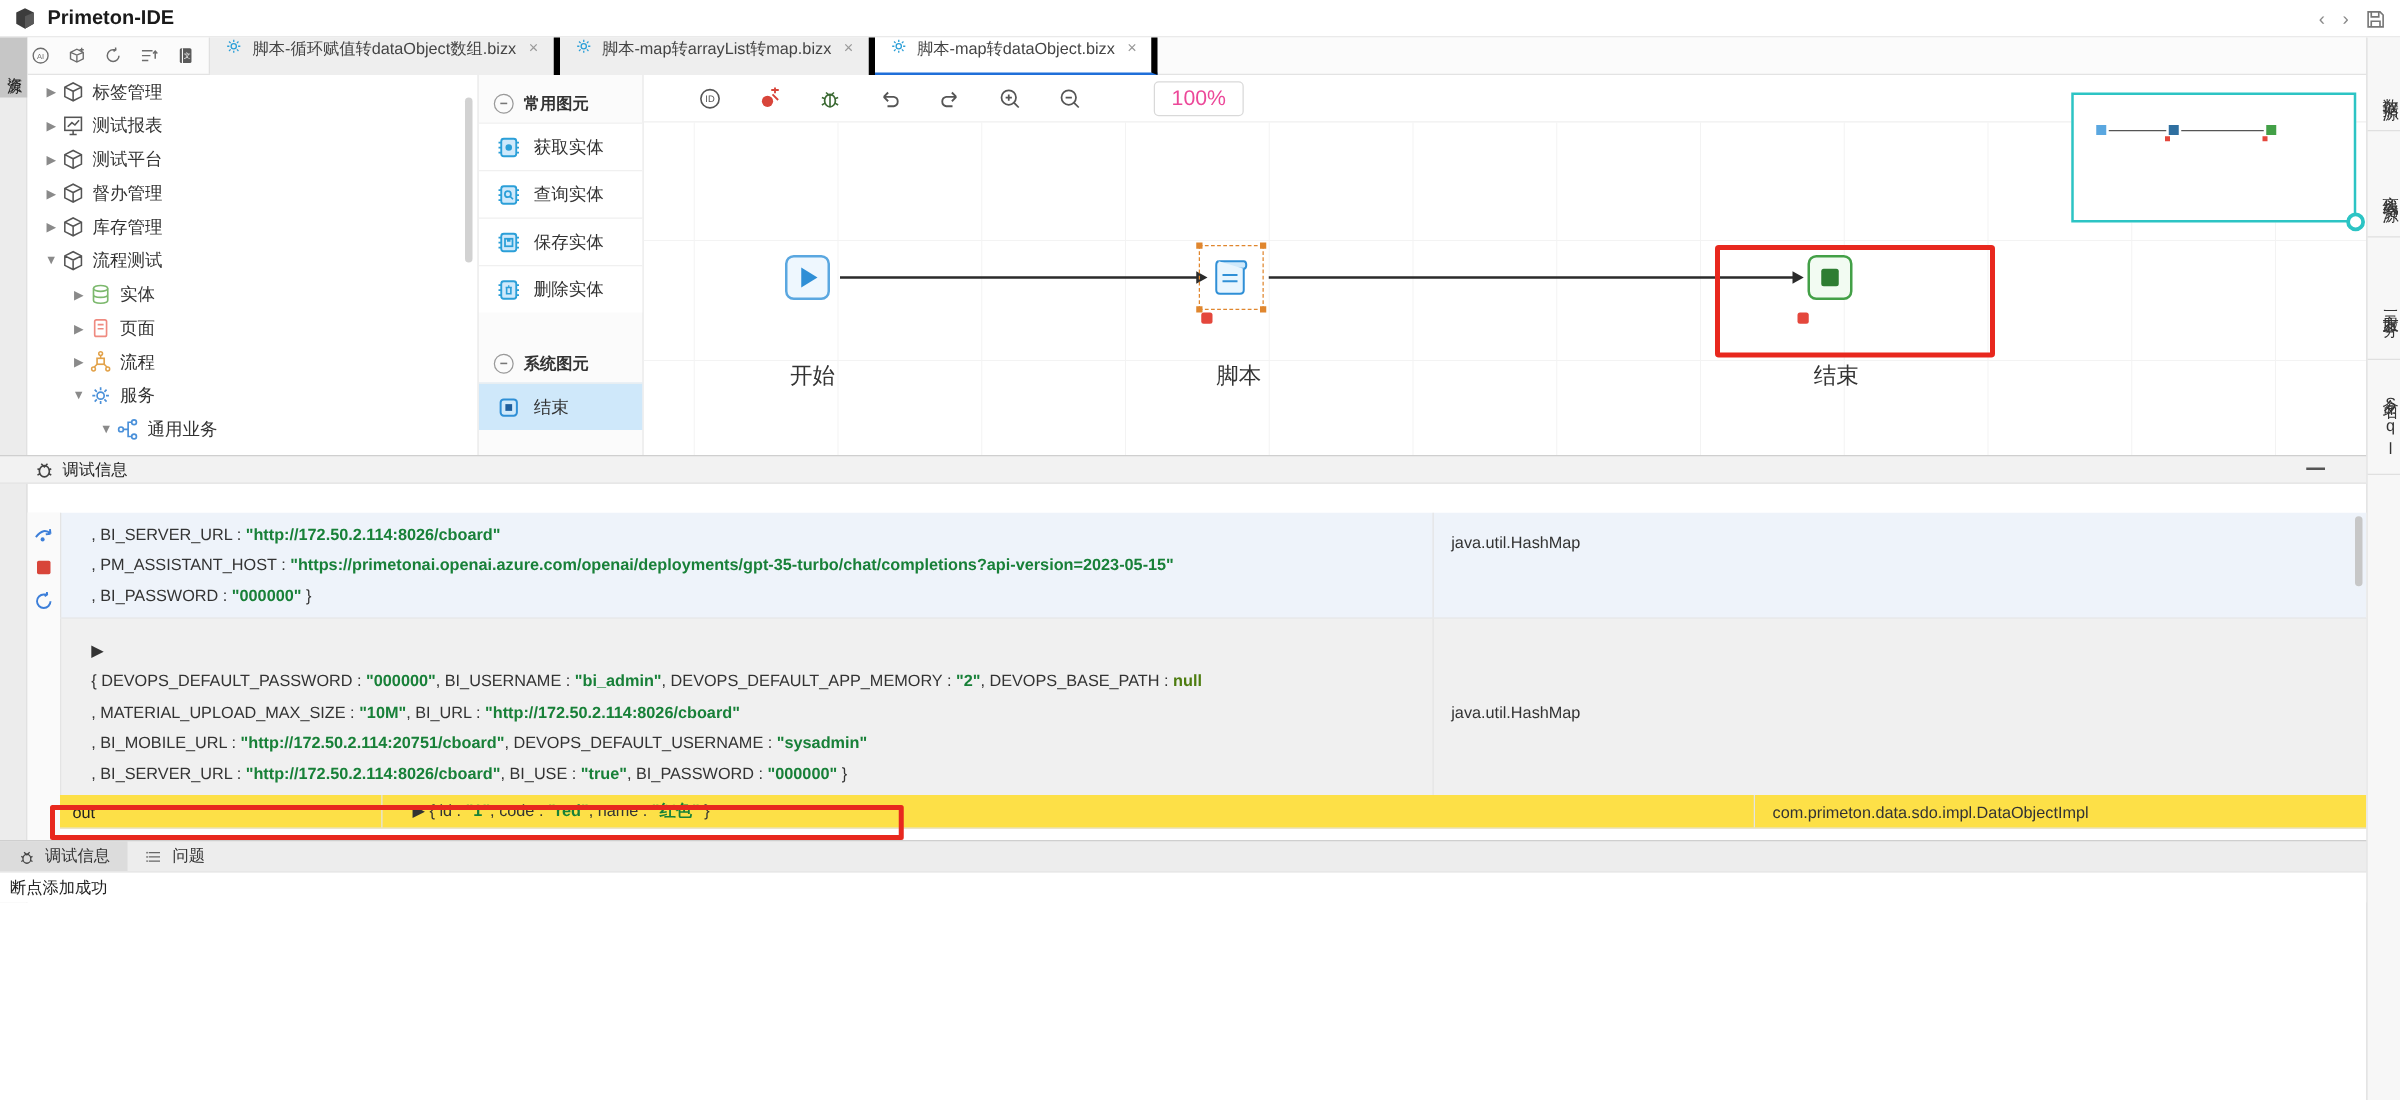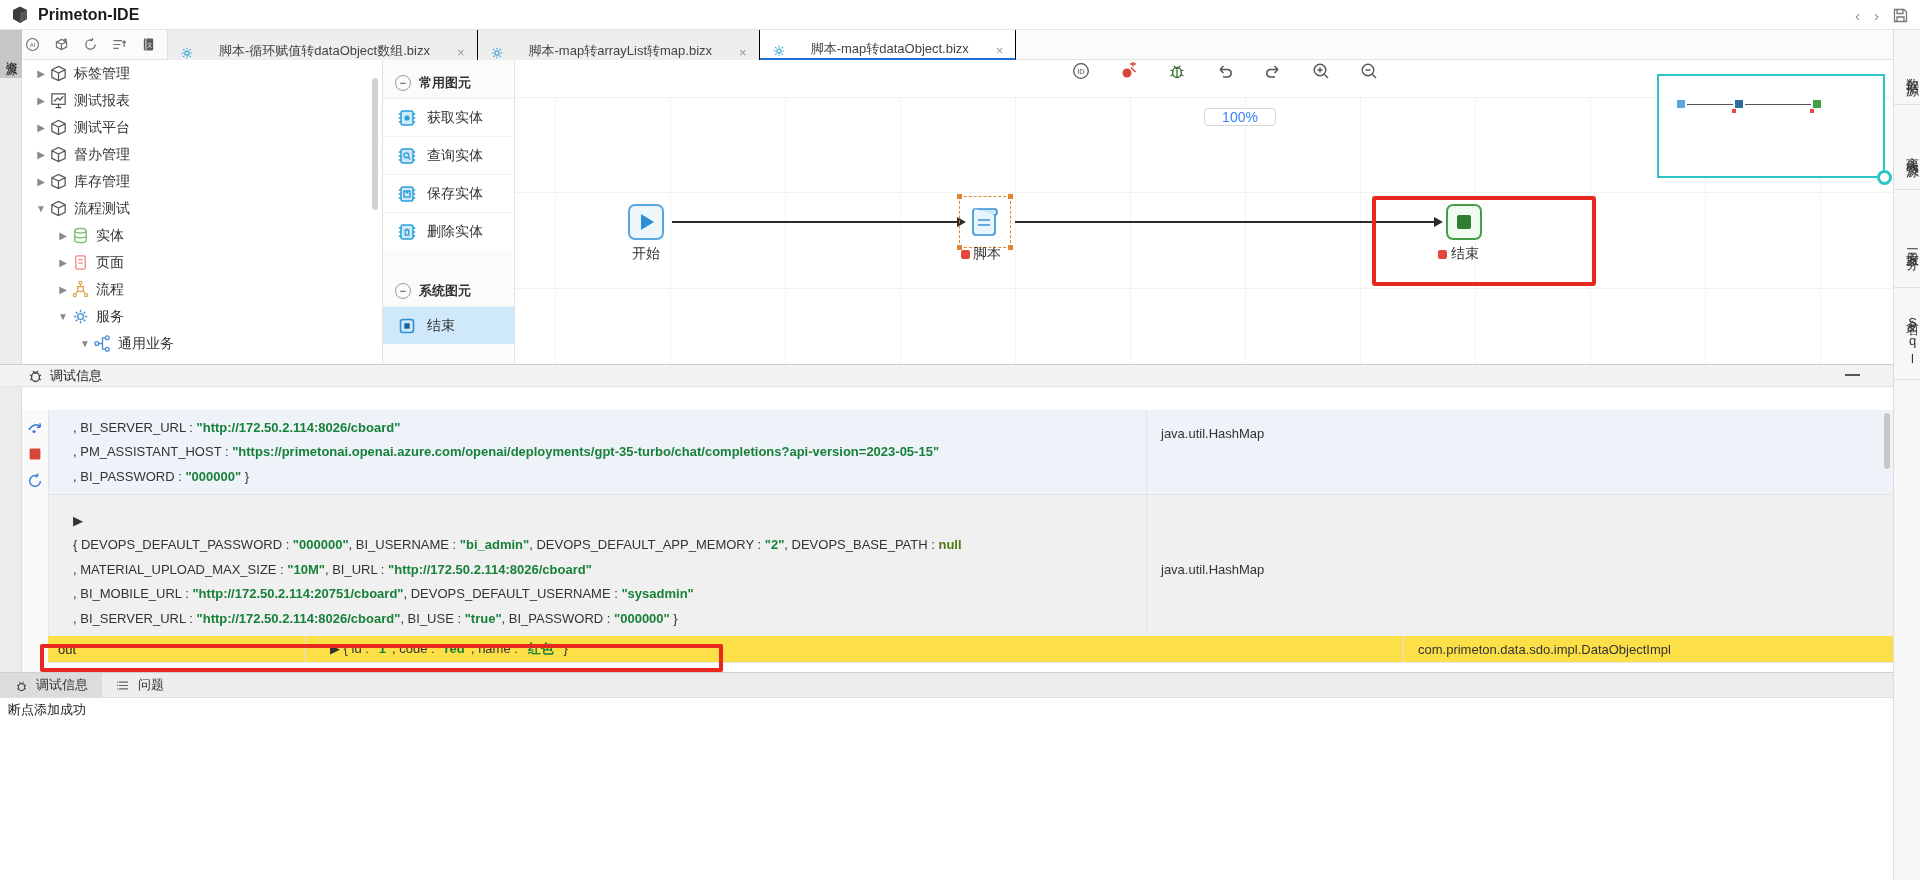--- a/index.html
+++ b/index.html
@@ -12,21 +12,21 @@
   #titlebar { left:0; top:0; width:1920px; height:30px; background:#fff; border-bottom:1px solid #e3e3e3; display:flex; align-items:center; }
   #app-title { font-size:16px; font-weight:bold; color:#1a1a1a; margin-left:8px; }
   #win-icons { position:absolute; right:12px; top:0; height:30px; display:flex; align-items:center; gap:14px; color:#8a8a8a; font-size:15px; }
 
   
   #row2 { left:22px; top:30px; width:1871px; height:30px; background:#fbfbfb; border-bottom:1px solid #e3e3e3; display:flex; }
   #search-box { width:250px; height:30px; display:flex; align-items:center; padding-left:8px; gap:6px; border-right:0; }
   #search-ph { color:#b5b5b5; font-size:13px; }
   #util-icons { display:flex; align-items:center; gap:12px; padding:0 10px 0 2px; border-right:1px solid #e0e0e0; color:#6d6d6d; }
   #tabstrip { display:flex; height:30px; background:#eeeeee; }
-  .edit-tab { display:flex; align-items:flex-end; gap:25px; padding:0 12px; font-size:13px; color:#444; border-right:1px solid #000000; background:#eeeeee; white-space:nowrap; }
+  .edit-tab { display:flex; align-items:flex-start; gap:8px; padding:0 12px; font-size:13px; color:#444; border-right:5px solid #000000; background:#eeeeee; white-space:nowrap; }
   .edit-tab.active { background:#fff; border-bottom:2px solid #1f6fd9; }
   .tab-close { color:#999; font-size:13px; margin-left:2px; }
 
   
   #left-strip { left:0; top:30px; width:22px; height:692px; background:#ececec; border-right:1px solid #ddd; }
   #left-tab { position:absolute; left:0; top:0; width:22px; height:48px; background:#c6c6c6; color:#222;
     writing-mode:vertical-rl; text-orientation:upright; font-size:12px; display:flex; align-items:center; justify-content:center; letter-spacing:2px; }
 
   
   #tree-panel { left:22px; top:60px; width:361px; height:304px; background:#fff; border-right:1px solid #e3e3e3; overflow:hidden; }
@@ -40,25 +40,25 @@
   .pal-header { height:30px; display:flex; align-items:center; gap:8px; padding-left:12px; font-size:13px; font-weight:bold; color:#333; }
   .pal-minus { width:16px; height:16px; border:1px solid #9a9a9a; border-radius:50%; color:#777; font-size:11px; line-height:14px; text-align:center; }
   .pal-item { height:38px; display:flex; align-items:center; gap:10px; padding-left:14px; background:#fff; border-top:1px solid #f0f0f0; font-size:14px; color:#333; }
   .pal-item.selected { background:#cfe8fa; }
   .chip { width:20px; height:20px; display:flex; align-items:center; justify-content:center; }
 
   
   #canvas { left:515px; top:60px; width:1378px; height:304px; background:#fff;
     background-image:linear-gradient(#f3f3f3 1px, transparent 1px),linear-gradient(90deg,#f3f3f3 1px, transparent 1px);
     background-size:115px 96px; background-position:40px 36px; overflow:hidden; }
-  #cv-toolbar { position:absolute; left:0; top:0; width:100%; height:38px; background:#fff; border-bottom:1px solid #efefef; display:flex; align-items:center; gap:26px; padding-left:42px;flex-direction:column; }
+  #cv-toolbar { position:absolute; left:0; top:0; width:100%; height:38px; background:#fff; border-bottom:1px solid #efefef; display:flex; align-items:center; gap:26px; padding-left:42px; }
   .cvt { width:22px; height:22px; display:flex; align-items:center; justify-content:center; }
-  #zoom-box { width:72px; height:28px; border:1px solid #d9d9d9; border-radius:4px; background:#fff; display:flex; align-items:center; justify-content:center; font-size:14px; color:#3b82f6; margin-left:30px; }
-
-  .node-label { position:absolute; font-size:14px; color:#333; }
+  #zoom-box { width:72px; height:28px; border:1px solid #d9d9d9; border-radius:4px; background:#fff; display:flex; align-items:center; justify-content:center; font-size:17px; color:#ec4899; margin-left:30px; }
+
+  .node-label { position:absolute; font-size:18px; color:#333;margin-top:43px; }
   .bp-dot { position:absolute; width:9px; height:9px; border-radius:2px; background:#e4473c; }
   .flow-line { position:absolute; height:2px; background:#2b2b2b; top:161px; }
   .arrow-head { position:absolute; width:0; height:0; border-left:9px solid #2b2b2b; border-top:5px solid transparent; border-bottom:5px solid transparent; top:157px; }
 
   #node-start { position:absolute; left:113px; top:144px; width:36px; height:36px; border:2px solid #5aa7e0; border-radius:7px; background:#eef7fe; display:flex; align-items:center; justify-content:center; }
   #node-start .tri { width:0;height:0;border-left:13px solid #2f8fd6;border-top:8px solid transparent;border-bottom:8px solid transparent;margin-left:3px; }
   #node-script { position:absolute; left:451px; top:143px; width:38px; height:38px; display:flex; align-items:center; justify-content:center; }
   #script-select { position:absolute; left:444px; top:136px; width:52px; height:52px; border:1px dashed #e0862e; }
   .hdl { position:absolute; width:5px; height:5px; background:#e0862e; }
   #node-end { position:absolute; left:931px; top:144px; width:36px; height:36px; border:2px solid #43a047; border-radius:7px; background:#f2fbf2; display:flex; align-items:center; justify-content:center; }

